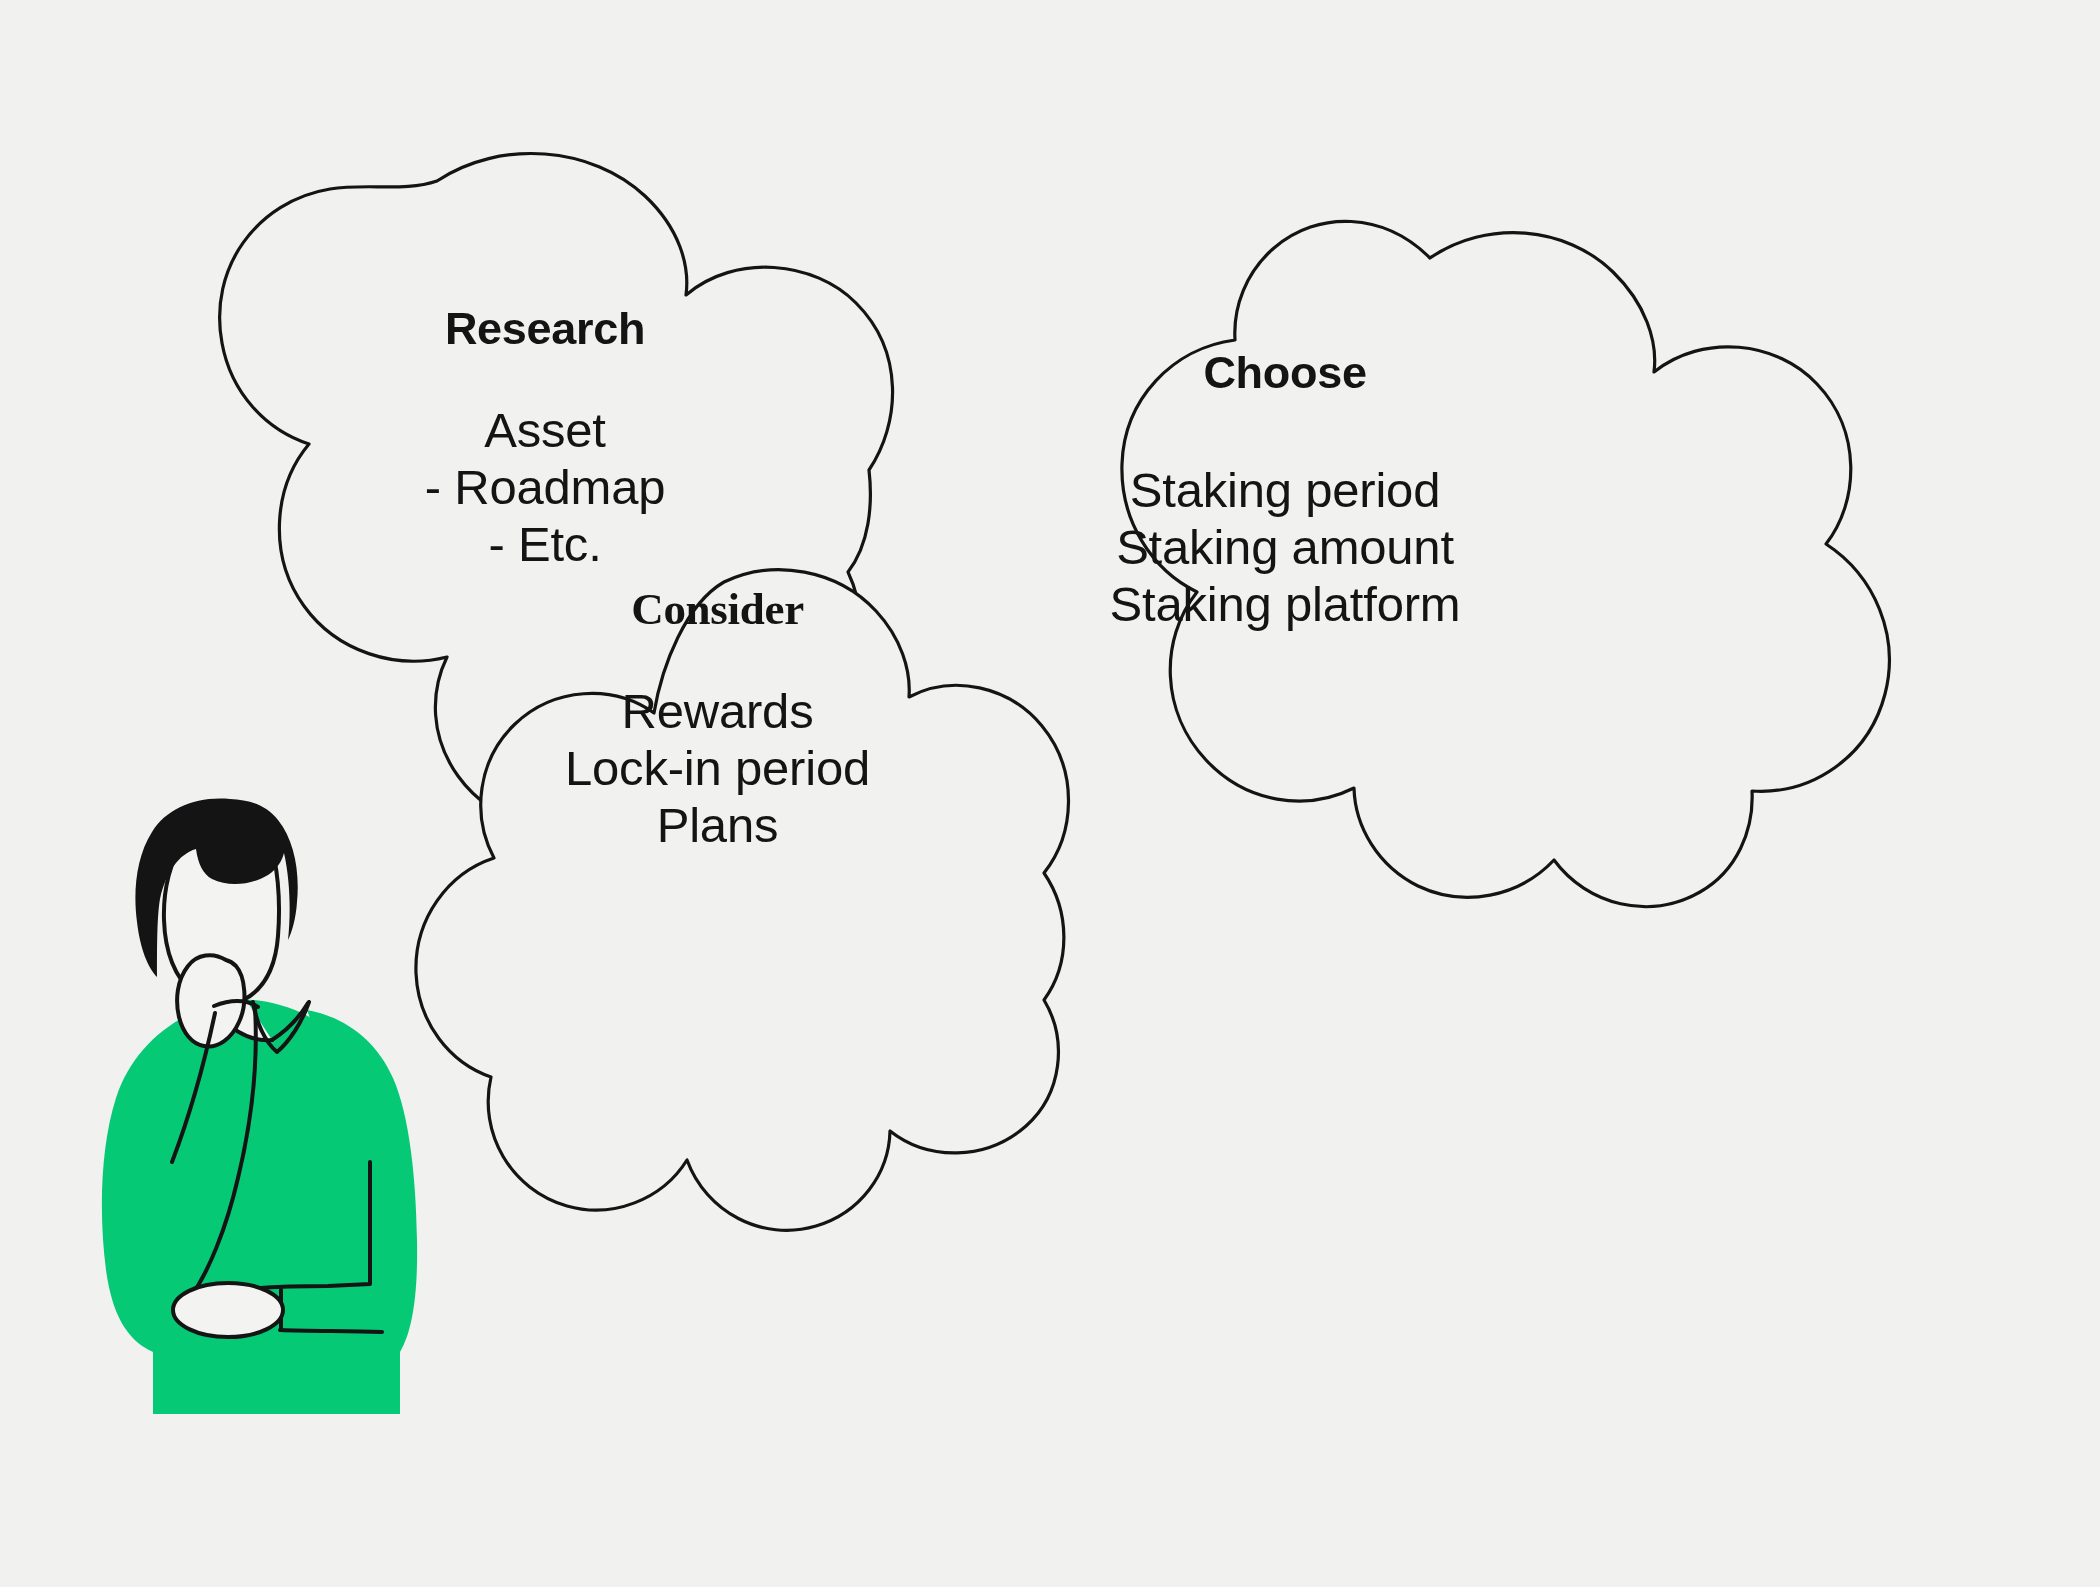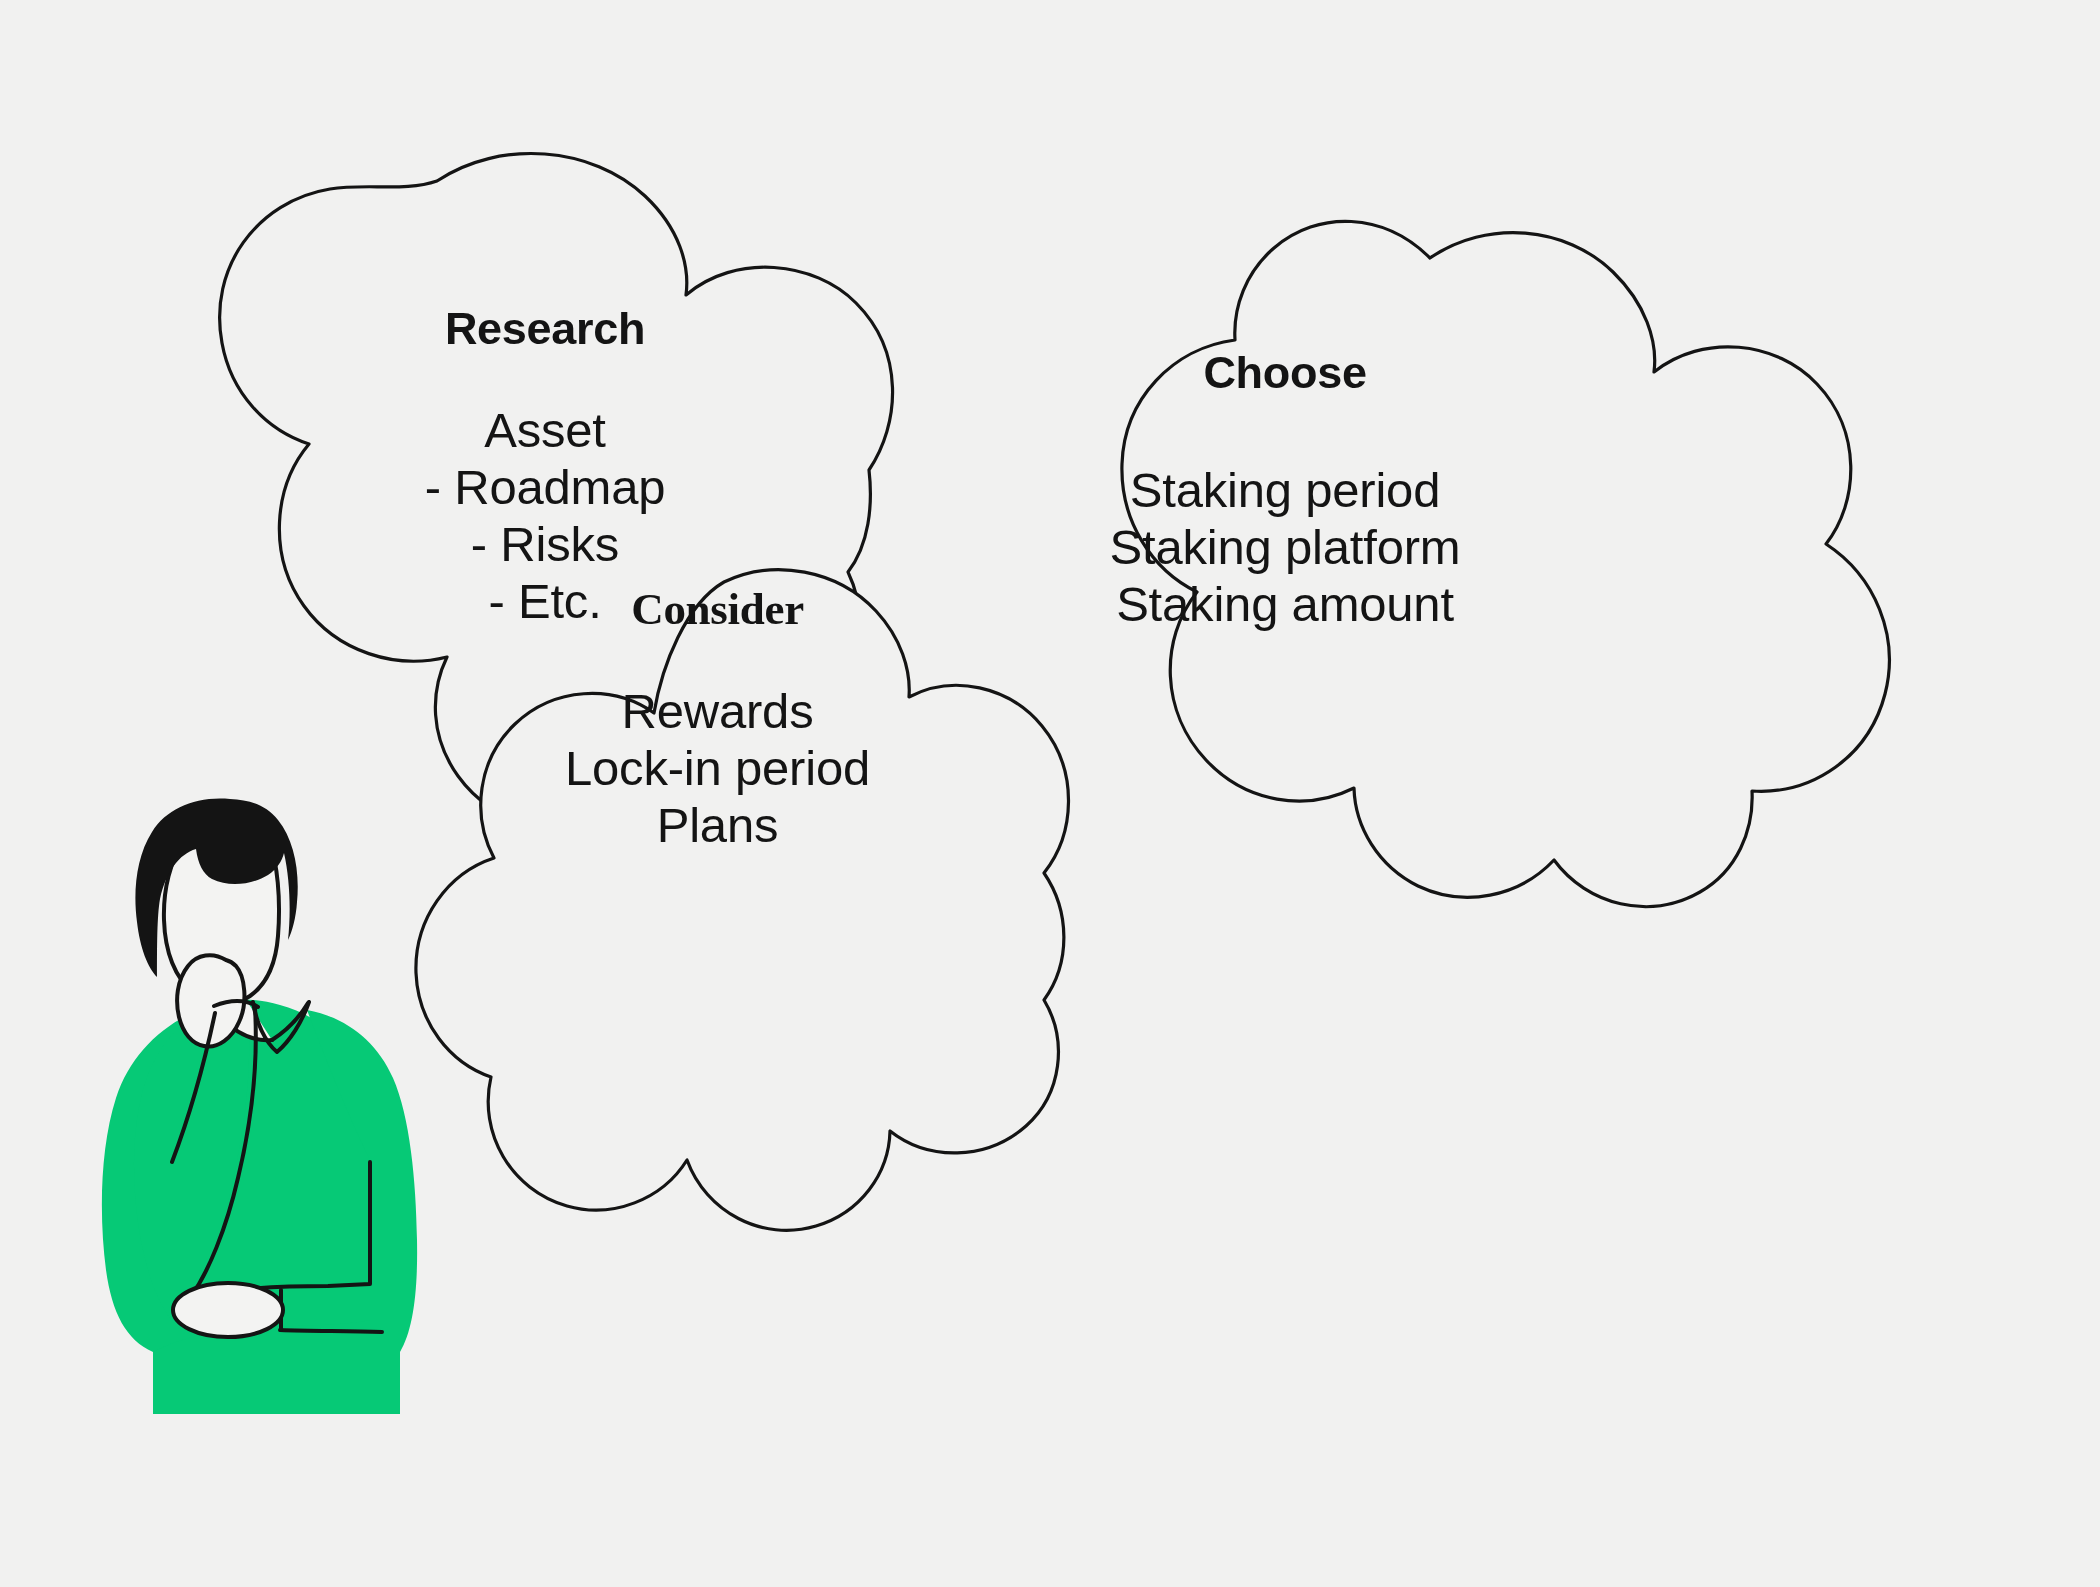--- a/index.html
+++ b/index.html
@@ -136,40 +136,39 @@
              C 1124 399, 1173 348, 1235 340
              C 1233 307, 1246 272, 1274 248
              C 1318 210, 1384 212, 1430 258 Z"></path>
   </svg>
 
   <div class="cloud-text-block" id="research-text">
     <div class="cloud-title">Research</div>
     <div class="cloud-body">
       <span class="line">Asset</span>
       <span class="line">- Roadmap</span>
-      <span class="line">- Risks</span>
       <span class="line">- Etc.</span>
     </div>
   </div>
 
   <div class="cloud-text-block" id="consider-text">
     <div class="cloud-title">Consider</div>
     <div class="cloud-body">
       <span class="line">Rewards</span>
       <span class="line">Lock-in period</span>
       <span class="line">Plans</span>
     </div>
   </div>
 
   <div class="cloud-text-block" id="choose-text">
     <div class="cloud-title">Choose</div>
     <div class="cloud-body">
       <span class="line">Staking period</span>
+      <span class="line">Staking amount</span>
       <span class="line">Staking platform</span>
-      <span class="line">Staking amount</span>
     </div>
   </div>
 
   <svg class="layer" viewBox="0 0 2100 1587">
 
     <path class="person-shirt" d="M 228 1001
              C 176 1012, 133 1046, 116 1098
              C 100 1148, 99 1216, 106 1270
              C 112 1313, 126 1340, 153 1352
              L 153 1414

